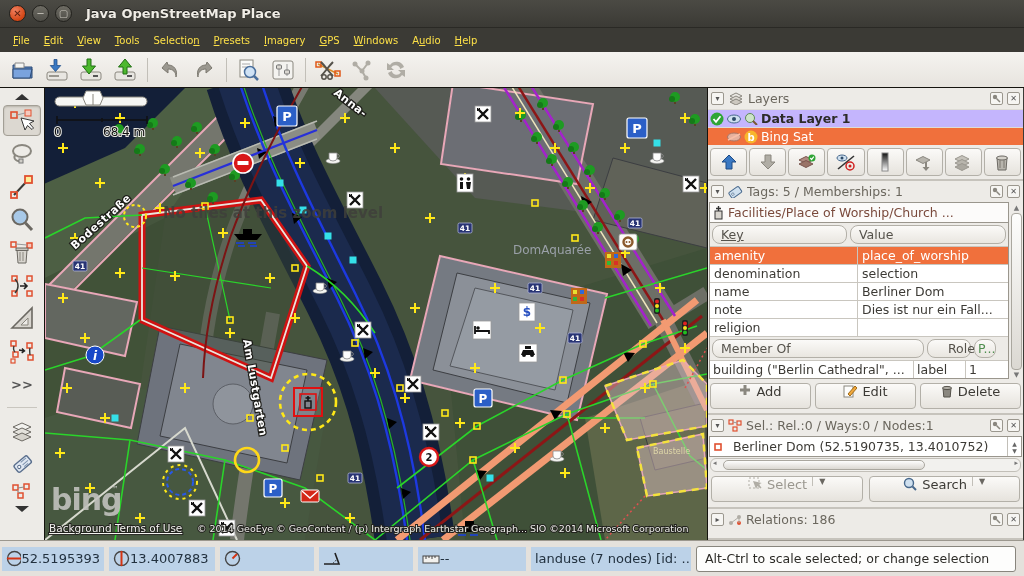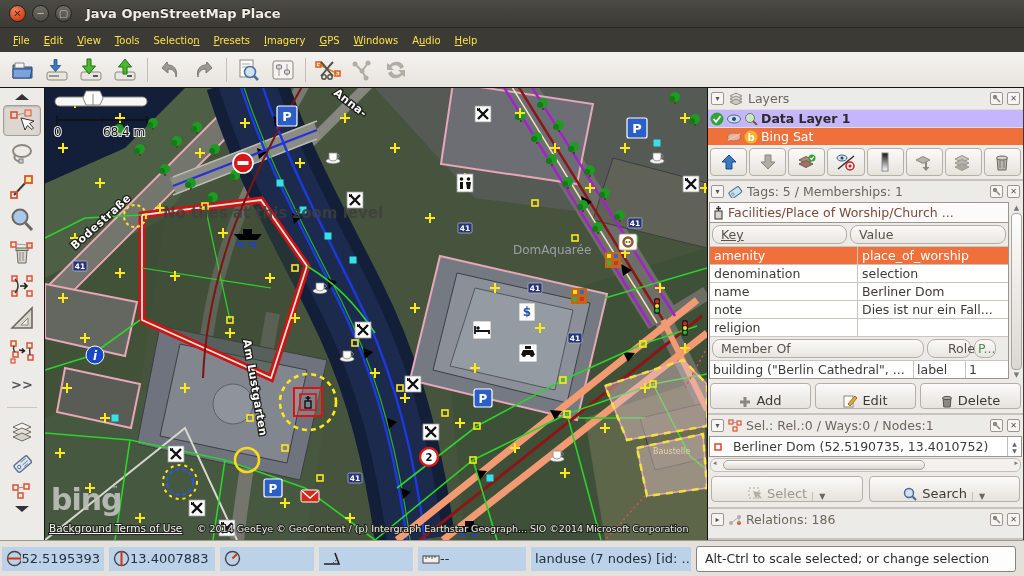--- a/index.html
+++ b/index.html
@@ -48,21 +48,21 @@
   .tag-row{display:flex;height:17px;line-height:17px;border-top:1px solid #c9c6bf;background:#fff;}
   .tag-row .k{width:143px;padding-left:4px;border-right:1px solid #c9c6bf;overflow:hidden;white-space:nowrap;}
   .tag-row .v{flex:1;padding-left:4px;overflow:hidden;white-space:nowrap;text-overflow:ellipsis;}
   .tag-row.selected{background:#f0703c;color:#fff;}
   .member-head{display:flex;gap:3px;padding:2px;background:#edebe7;border-top:1px solid #c9c6bf;}
   .member-row{display:flex;height:17px;line-height:17px;border-top:1px solid #c9c6bf;background:#fff;font-size:12.5px;}
   .member-row .m{width:200px;padding-left:3px;overflow:hidden;white-space:nowrap;color:#3c3a35;}
   .member-row .r{width:48px;border-left:1px solid #c9c6bf;padding-left:3px;}
   .member-row .p{width:20px;border-left:1px solid #c9c6bf;padding-left:3px;}
   .tag-btnrow{display:flex;gap:4px;padding:4px 2px;}
-  .pushbtn{flex:1;height:24px;border:1px solid #b3b0a8;border-radius:4px;background:linear-gradient(#fbfaf8,#e6e3dd);display:flex;align-items:flex-end;justify-content:center;gap:5px;font-size:13px;color:#3c3a35;}
+  .pushbtn{flex:1;height:24px;border:1px solid #b3b0a8;border-radius:4px;background:linear-gradient(#fbfaf8,#e6e3dd);display:flex;align-items:flex-start;justify-content:center;gap:5px;font-size:13px;color:#3c3a35;}
   .sel-item{display:flex;align-items:center;gap:10px;background:#fff;border:1px solid #9a968d;margin:0 1px;height:19px;padding-left:3px;white-space:nowrap;overflow:hidden;}
   .hscroll{height:12px;margin:1px 2px;border:1px solid #c2bfb8;border-radius:6px;background:#f2f1ee;position:relative;}
   .hscroll .thumb{position:absolute;left:12px;top:1px;width:200px;height:8px;border:1px solid #aaa79f;border-radius:5px;background:linear-gradient(#fdfdfc,#dbd8d2);}
   .vspin{width:13px;height:19px;border-left:1px solid #c2bfb8;display:flex;flex-direction:column;align-items:center;justify-content:center;font-size:6px;color:#666;flex:none;}
   
   #statusbar{height:36px;background:#e4e1dc;border-top:1px solid #9b978e;display:flex;align-items:center;gap:5px;padding:0 2px;box-sizing:border-box;}
   .sfield{height:24px;background:#bcd2e8;display:flex;align-items:center;gap:0;padding:0 4px;font-size:13px;color:#22313f;box-sizing:border-box;overflow:hidden;white-space:nowrap;}
   .hintbox{flex:1;height:24px;background:#fdfdfc;border:1px solid #88857d;border-radius:3px;display:flex;align-items:center;padding:0 8px;font-size:12.5px;color:#2c2b27;margin-right:6px;white-space:nowrap;overflow:hidden;}
   svg text{font-family:"DejaVu Sans",sans-serif;}
 </style>

